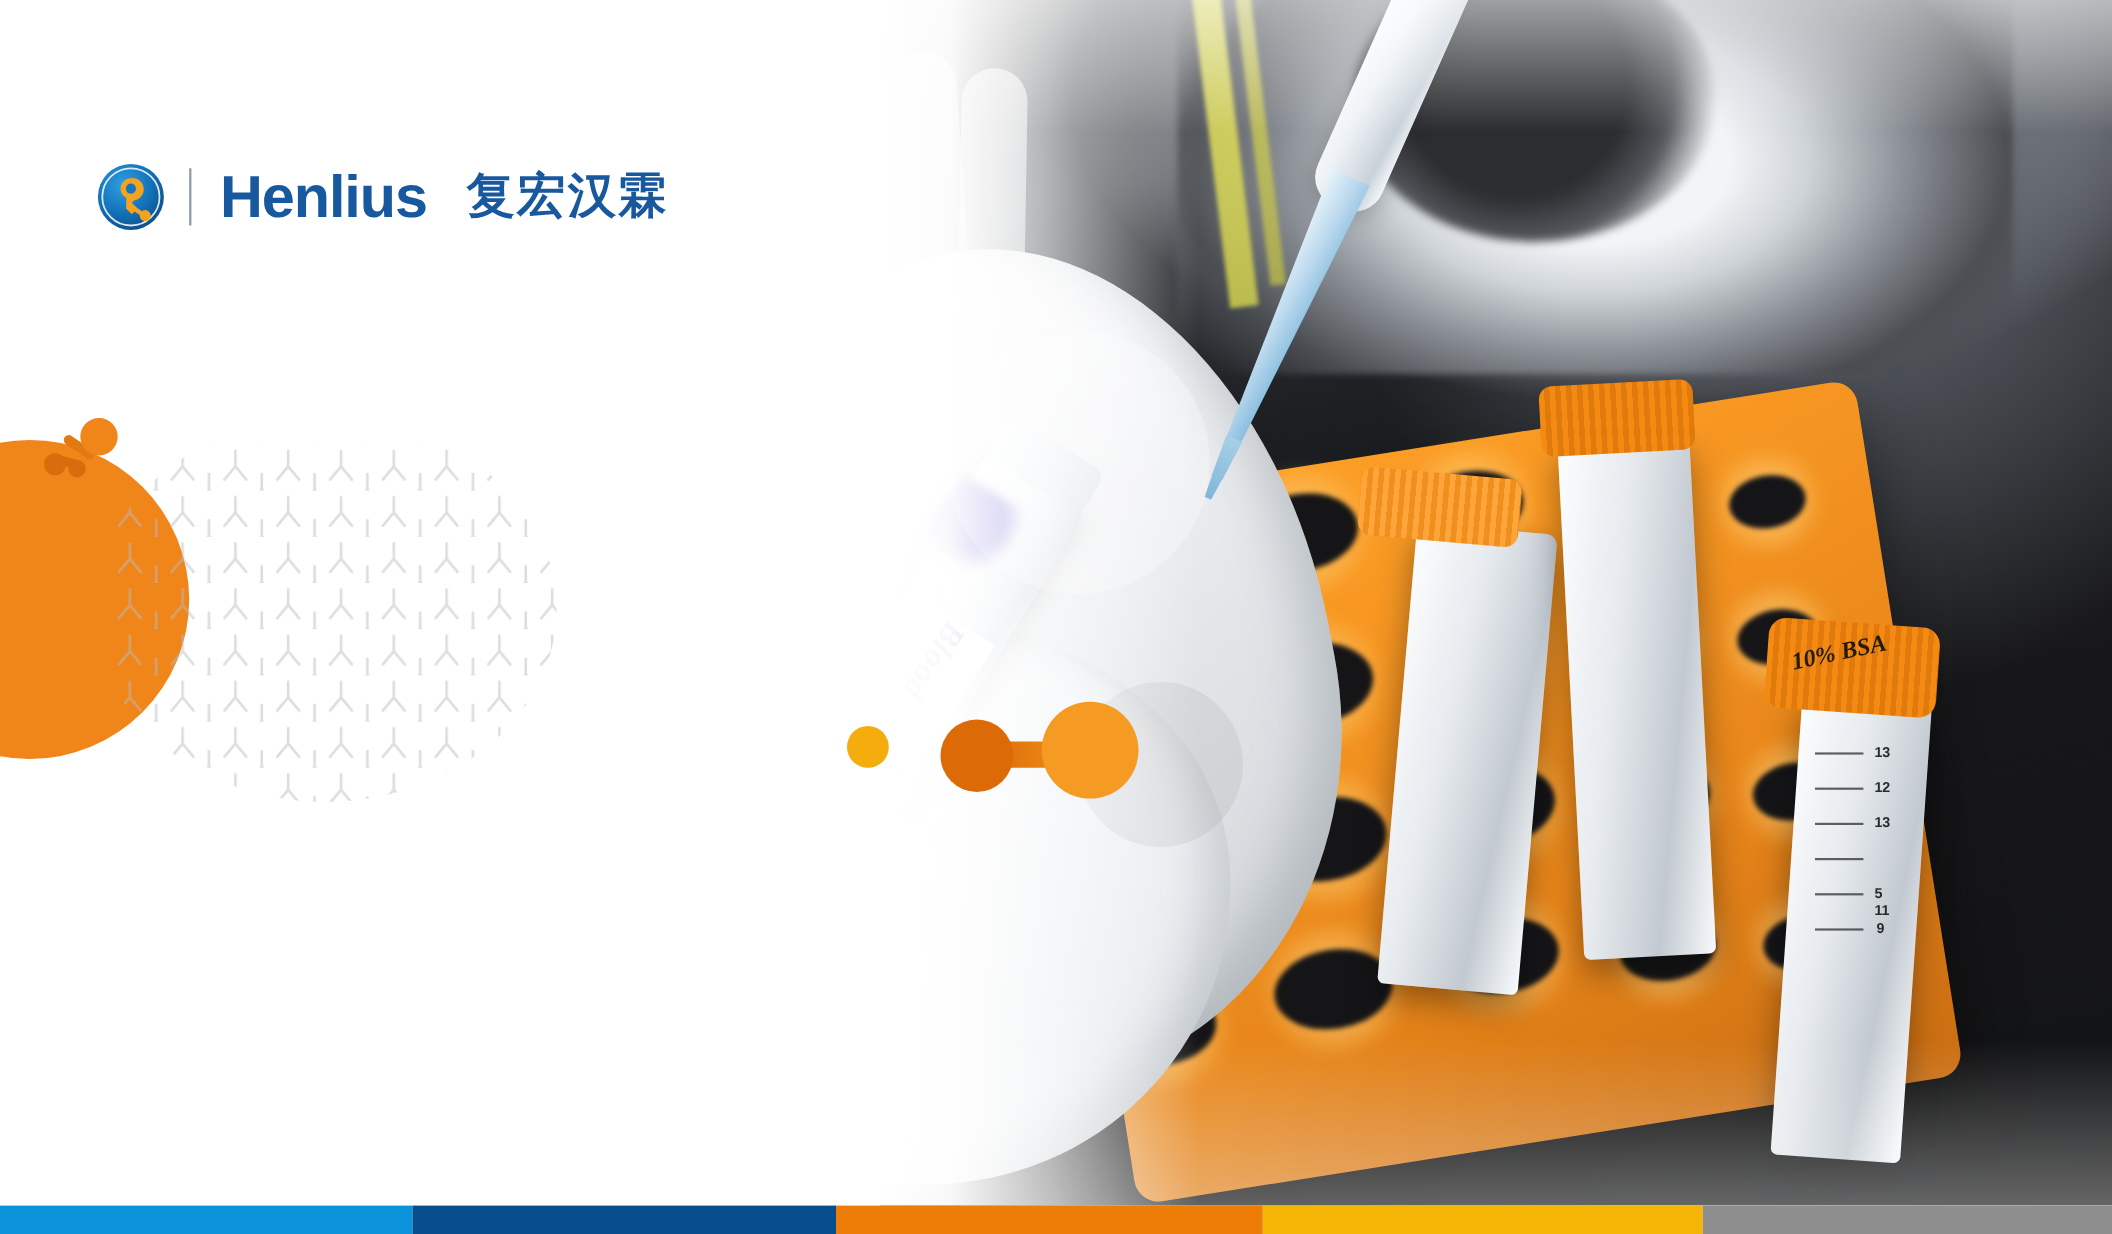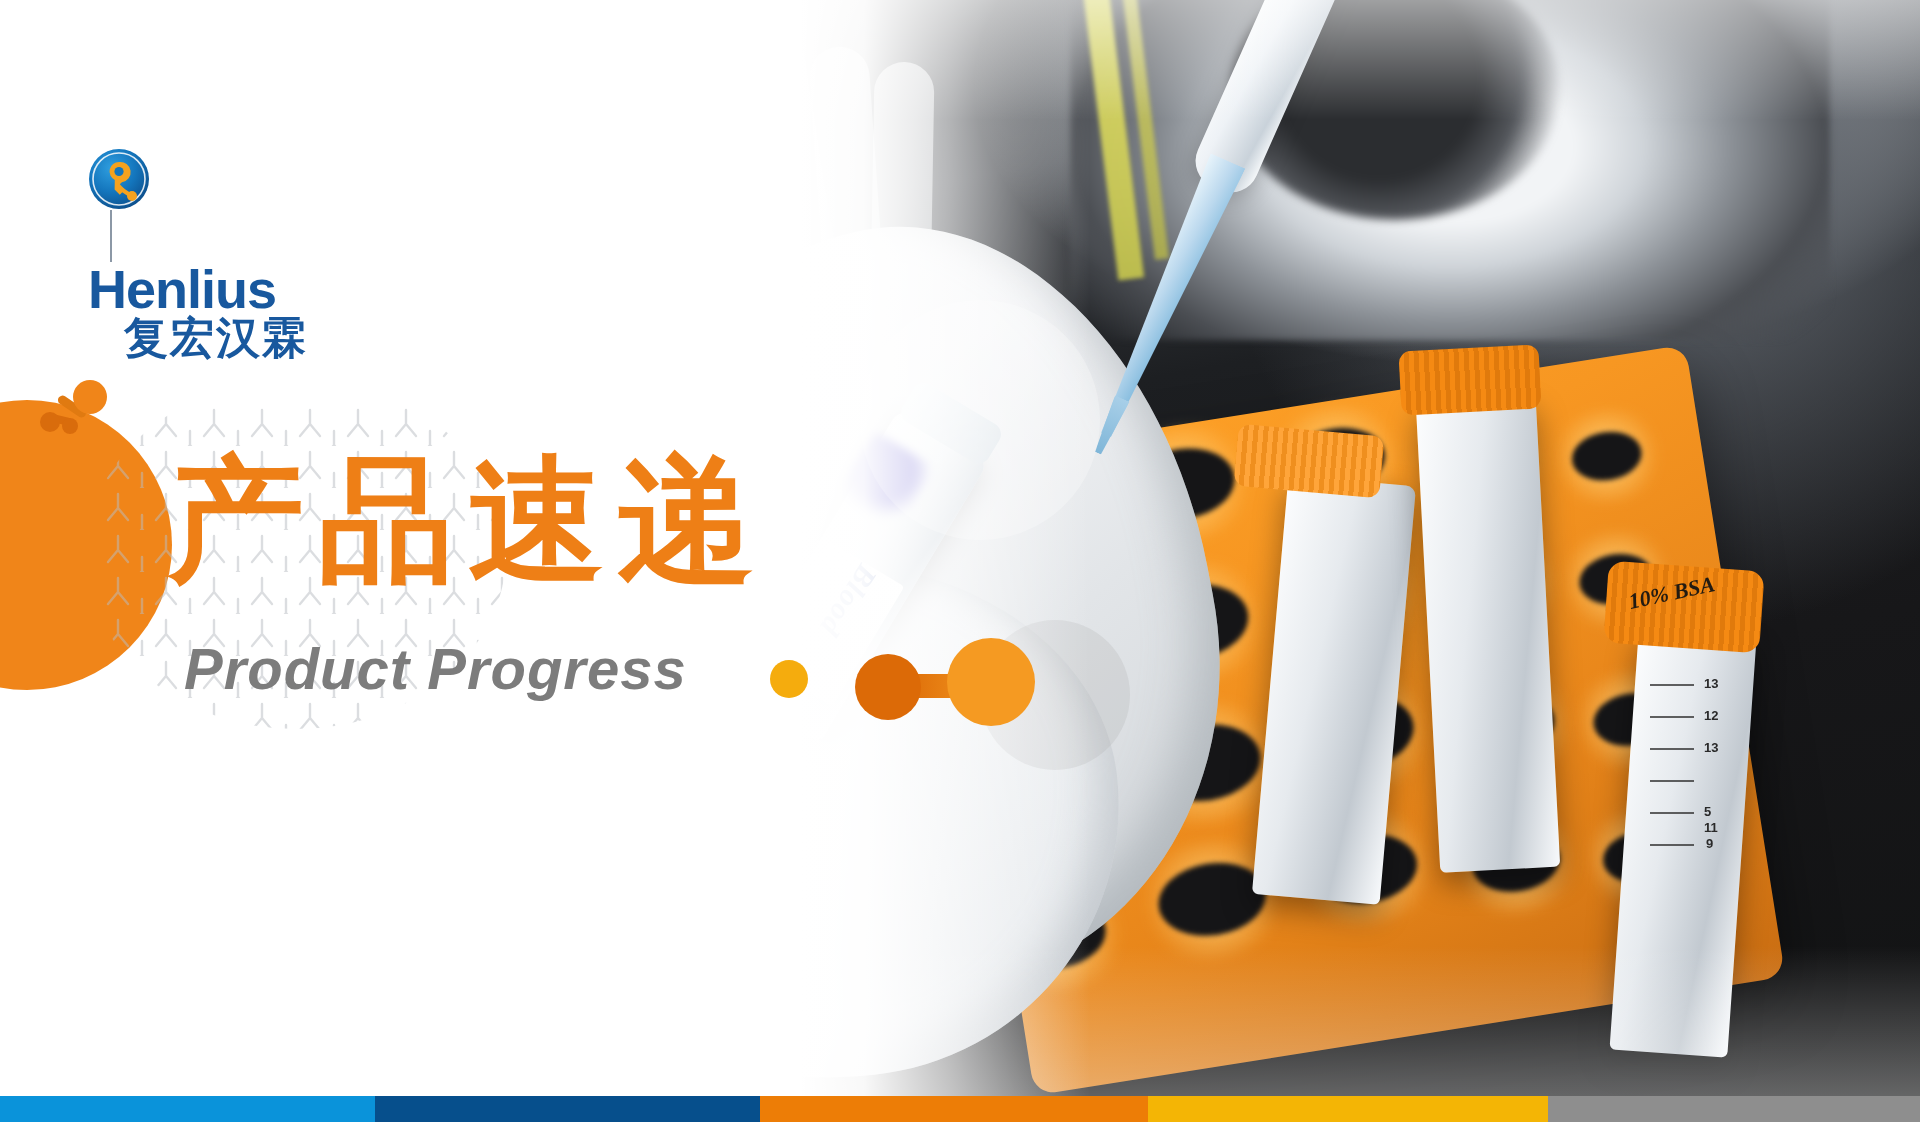--- a/index.html
+++ b/index.html
@@ -124,21 +124,21 @@
   .photo .fade-t { position:absolute; left:0; top:0; width:100%; height:120px;
     background:linear-gradient(180deg,rgba(255,255,255,.55),rgba(255,255,255,0)); }
   .photo .fade-b { position:absolute; left:0; bottom:0; width:100%; height:150px;
     background:linear-gradient(0deg,rgba(255,255,255,.35),rgba(255,255,255,0)); }
   .photo .ghost { position:absolute; left:60px; top:300px; width:240px; height:240px; border-radius:50%;
     background:rgba(255,255,255,.28); }
   .photo .ghost2 { position:absolute; left:180px; top:620px; width:150px; height:150px; border-radius:50%;
     background:rgba(170,170,170,.22); }
 
   
-  .logo { position:absolute; left:88px; top:148px; display:flex; gap:0;flex-direction:column; }
+  .logo { position:absolute; left:88px; top:148px; display:flex; align-items:center; gap:0; }
   .logo-mark { width:62px; height:62px; position:relative; flex:0 0 auto; }
   .logo-divider { width:2px; height:52px; background:#8c98a6; margin:0 26px 0 22px; flex:0 0 auto; }
   .logo-en { font-size:54px; font-weight:700; color:#18589e; letter-spacing:-1px; line-height:1; }
   .logo-cn { font-size:44px; font-weight:700; color:#18589e; margin-left:36px; letter-spacing:2px; line-height:1; }
 
   .bigcircle { position:absolute; left:-118px; top:400px; width:290px; height:290px;
     border-radius:50%; background:#f08519; }
 
   .mol-sm { position:absolute; left:40px; top:380px; width:70px; height:58px; }
   .mol-sm .c1 { position:absolute; left:33px; top:0; width:34px; height:34px; border-radius:50%; background:#f08519; }
@@ -317,22 +317,20 @@
         <use href="#ab" x="0" y="6"></use>
         <use href="#ab" x="24" y="27"></use>
       </pattern>
       <clipPath id="abclip">
           <ellipse cx="190" cy="150" rx="210" ry="175"></ellipse>
         </clipPath>
     </defs>
     <rect x="0" y="0" width="560" height="330" fill="url(#abpat)" clip-path="url(#abclip)"></rect>
   </svg>
 
-  <div class="title-zh">产品速递</div>
-  <div class="title-en">Product Progress</div>
 
   <div class="dot-y"></div>
   <div class="mol-big">
     <div class="bar"></div>
     <div class="cl"></div>
     <div class="cr"></div>
   </div>
 
   <div class="bottombar" id="bottombar">
       <i style="width: 375px; background: rgb(10, 147, 218);"></i>

